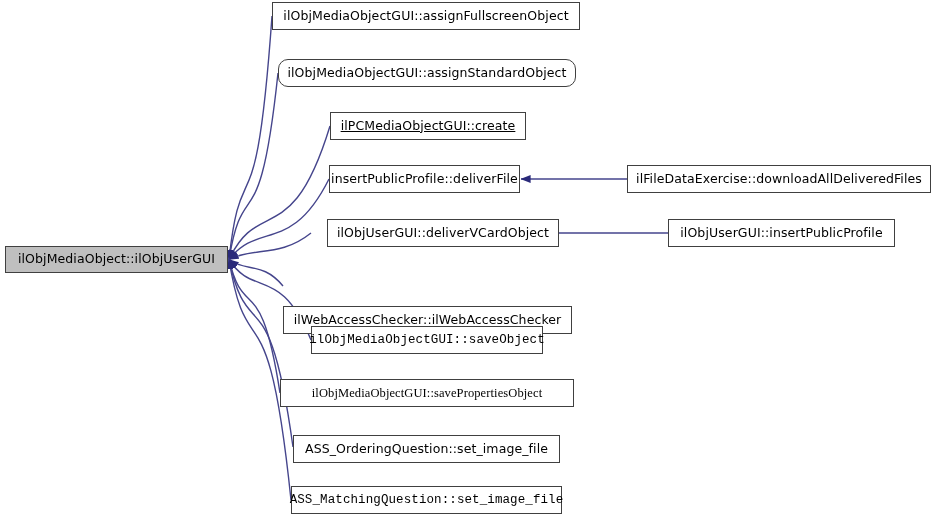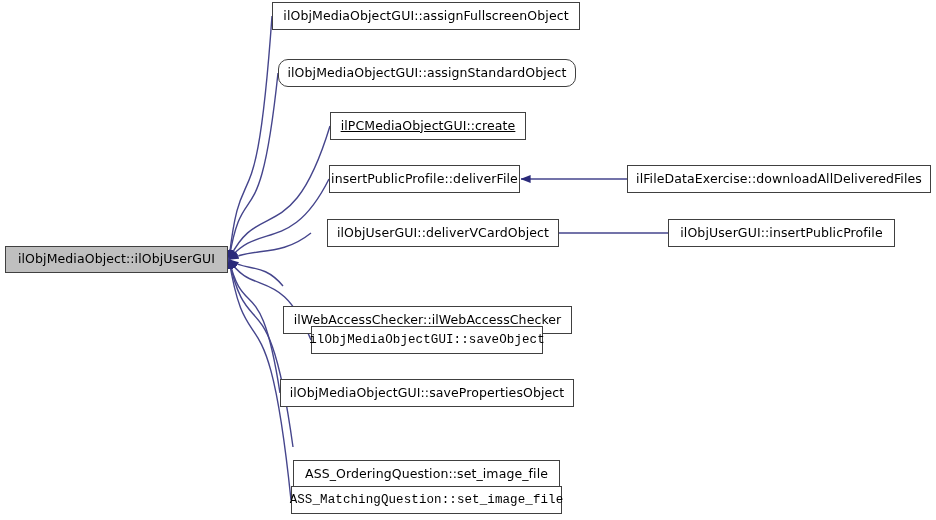--- a/index.html
+++ b/index.html
@@ -92,24 +92,24 @@
       </div>
       <div class="node" style="left: 327px; top: 219px; width: 232px; height: 28px;">
         <span class="node-label">ilObjUserGUI::deliverVCardObject</span>
       </div>
       <div class="node" style="left: 283px; top: 272px; width: 289px; height: 28px; margin-top: 34px;">
         <span class="node-label">ilWebAccessChecker::ilWebAccessChecker</span>
       </div>
       <div class="node" style="left: 311px; top: 326px; width: 232px; height: 28px; font-family: Liberation Mono, monospace;">
         <span class="node-label">ilObjMediaObjectGUI::saveObject</span>
       </div>
-      <div class="node" style="left: 280px; top: 379px; width: 294px; height: 28px;">
+      <div class="node" style="left: 280px; top: 379px; width: 294px; height: 28px; font-family: Liberation Serif, serif;">
         <span class="node-label">ilObjMediaObjectGUI::savePropertiesObject</span>
       </div>
-      <div class="node" style="left: 293px; top: 435px; width: 267px; height: 28px; margin-top: 25px;">
+      <div class="node" style="left: 293px; top: 435px; width: 267px; height: 28px;">
         <span class="node-label">ASS_OrderingQuestion::set_image_file</span>
       </div>
       <div class="node" style="left: 291px; top: 486px; width: 271px; height: 28px; font-family: Liberation Mono, monospace;">
         <span class="node-label">ASS_MatchingQuestion::set_image_file</span>
       </div>
       <div class="node" style="left: 627px; top: 165px; width: 304px; height: 28px;">
         <span class="node-label">ilFileDataExercise::downloadAllDeliveredFiles</span>
       </div>
       <div class="node" style="left: 668px; top: 219px; width: 227px; height: 28px;">
         <span class="node-label">ilObjUserGUI::insertPublicProfile</span>

